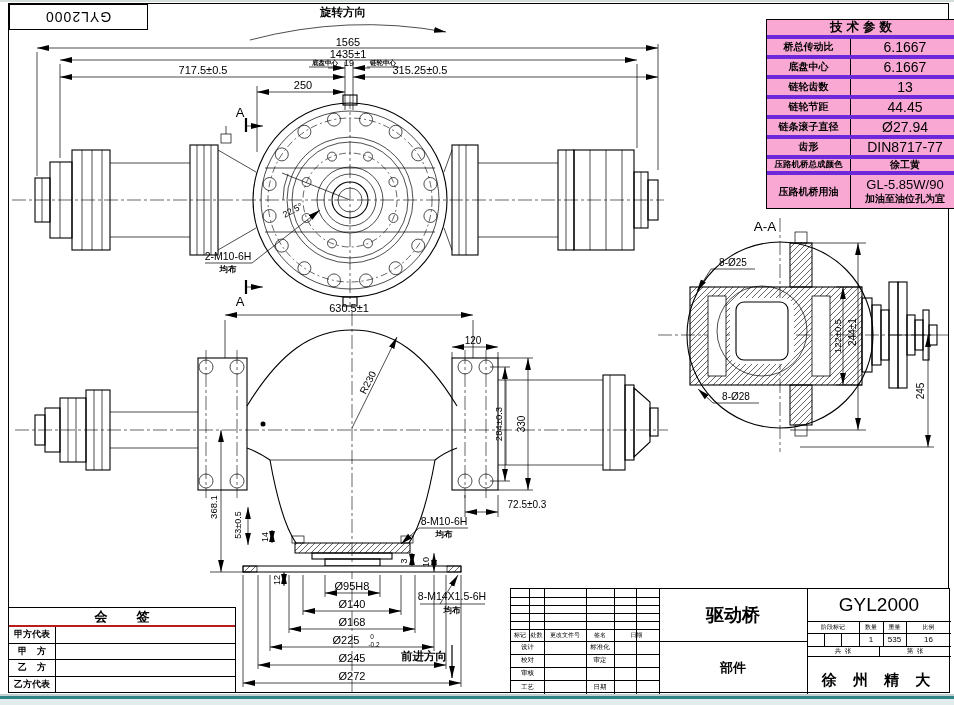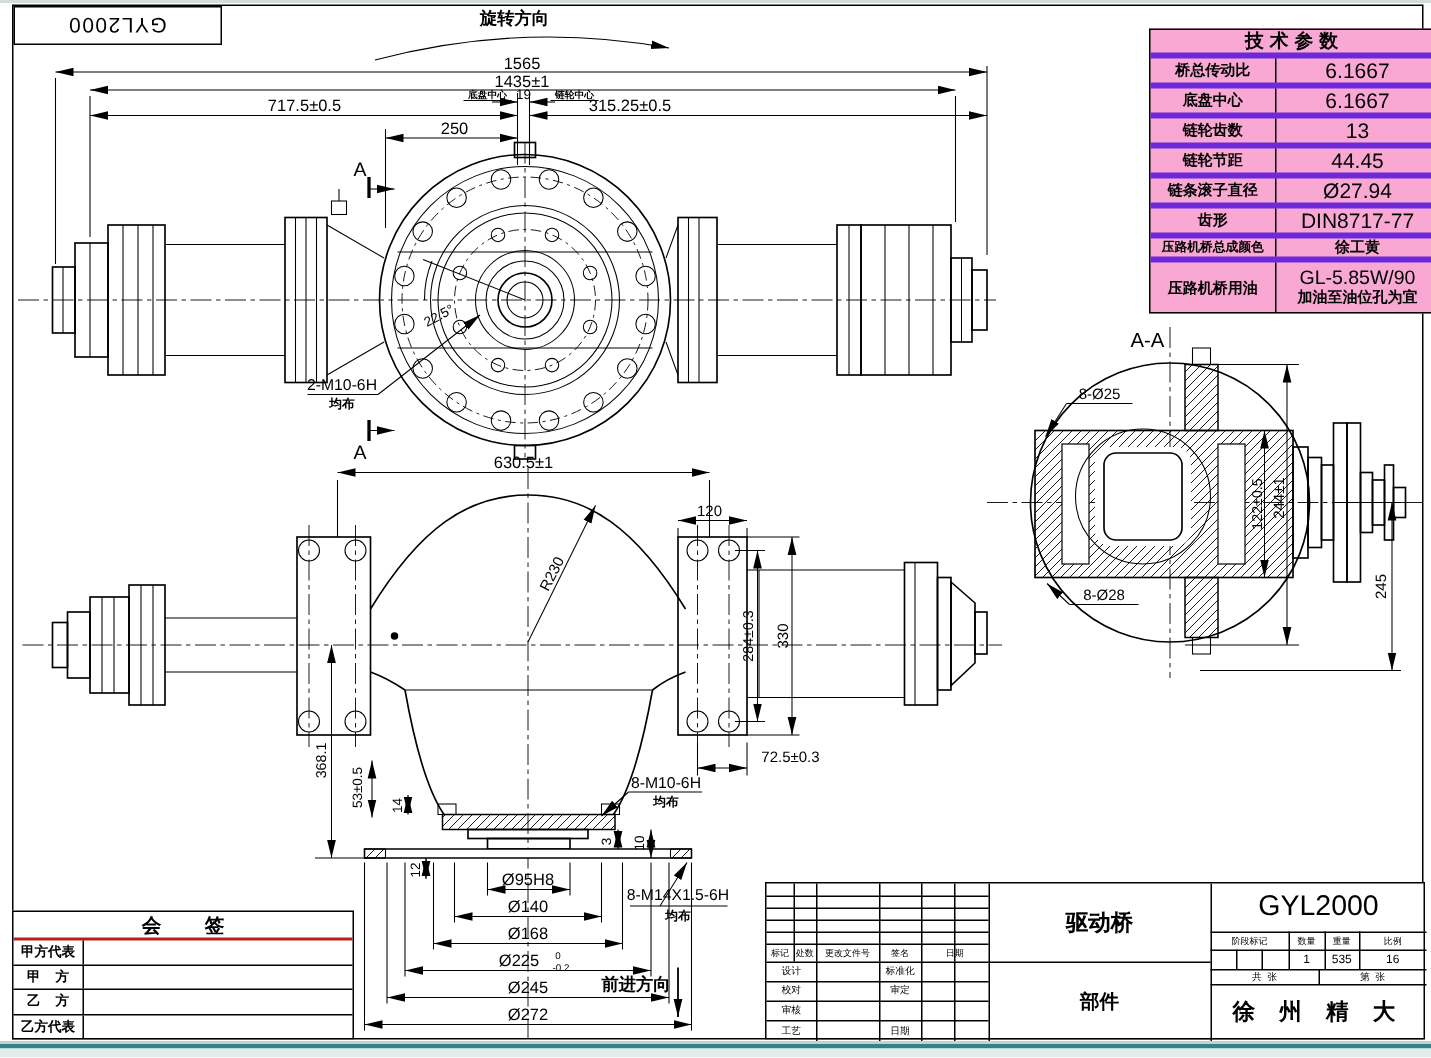--- a/index.html
+++ b/index.html
@@ -444,21 +444,21 @@
     <div class="cell" style="left:0;top:52px;width:33px;height:13px;font-size:6.5px">设计</div>
     <div class="cell" style="left:75px;top:52px;width:28px;height:13px;font-size:6.5px">标准化</div>
     <div class="cell" style="left:0;top:65px;width:33px;height:13px;font-size:6.5px">校对</div>
     <div class="cell" style="left:75px;top:65px;width:28px;height:13px;font-size:6.5px">审定</div>
     <div class="cell" style="left:0;top:78px;width:33px;height:13px;font-size:6.5px">审核</div>
     <div class="cell" style="left:75px;top:78px;width:28px;height:13px;font-size:6.5px"></div>
     <div class="cell" style="left:0;top:91px;width:33px;height:14px;font-size:6.5px">工艺</div>
     <div class="cell" style="left:75px;top:91px;width:28px;height:14px;font-size:6.5px">日期</div>
 
     <div class="hln" style="left:148px;top:52px;width:148px"></div>
-    <div class="cell" style="left:148px;top:0;width:148px;height:52px;font-size:15px;font-weight:bold">驱动桥</div>
+    <div class="cell" style="left:148px;top:0;width:148px;height:52px;font-size:18px;font-weight:bold">驱动桥</div>
     <div class="cell" style="left:148px;top:52px;width:148px;height:53px;font-size:13px;font-weight:bold">部件</div>
 
     <div class="hln" style="left:296px;top:32px;width:144px"></div>
     <div class="hln" style="left:296px;top:44px;width:144px"></div>
     <div class="hln" style="left:296px;top:57px;width:144px"></div>
     <div class="hln" style="left:296px;top:67px;width:144px"></div>
     <div class="cell" style="left:296px;top:0;width:144px;height:32px;font-size:19px">GYL2000</div>
     <div class="vln" style="left:348px;top:32px;height:25px"></div>
     <div class="vln" style="left:372px;top:32px;height:25px"></div>
     <div class="vln" style="left:395px;top:32px;height:25px"></div>
@@ -467,19 +467,19 @@
     <div class="cell" style="left:296px;top:32px;width:52px;height:12px;font-size:6px">阶段标记</div>
     <div class="cell" style="left:348px;top:32px;width:24px;height:12px;font-size:6px">数量</div>
     <div class="cell" style="left:372px;top:32px;width:23px;height:12px;font-size:6px">重量</div>
     <div class="cell" style="left:395px;top:32px;width:45px;height:12px;font-size:6px">比例</div>
     <div class="cell" style="left:348px;top:44px;width:24px;height:13px;font-size:8px">1</div>
     <div class="cell" style="left:372px;top:44px;width:23px;height:13px;font-size:8px">535</div>
     <div class="cell" style="left:395px;top:44px;width:45px;height:13px;font-size:8px">16</div>
     <div class="vln" style="left:368px;top:57px;height:10px"></div>
     <div class="cell" style="left:296px;top:57px;width:72px;height:10px;font-size:6.5px">共  张</div>
     <div class="cell" style="left:368px;top:57px;width:72px;height:10px;font-size:6.5px">第  张</div>
-    <div class="cell" style="left:296px;top:67px;width:144px;height:36px;font-size:15px;font-weight:bold;letter-spacing:6px">徐 州 精 大</div>
+    <div class="cell" style="left:296px;top:67px;width:144px;height:48px;font-size:15px;font-weight:bold;letter-spacing:6px">徐 州 精 大</div>
   </div>
 
   <div class="teal1"></div>
   <div class="teal2"></div>
   <div class="teal3"></div>
 </div>
 
 </body></html>

